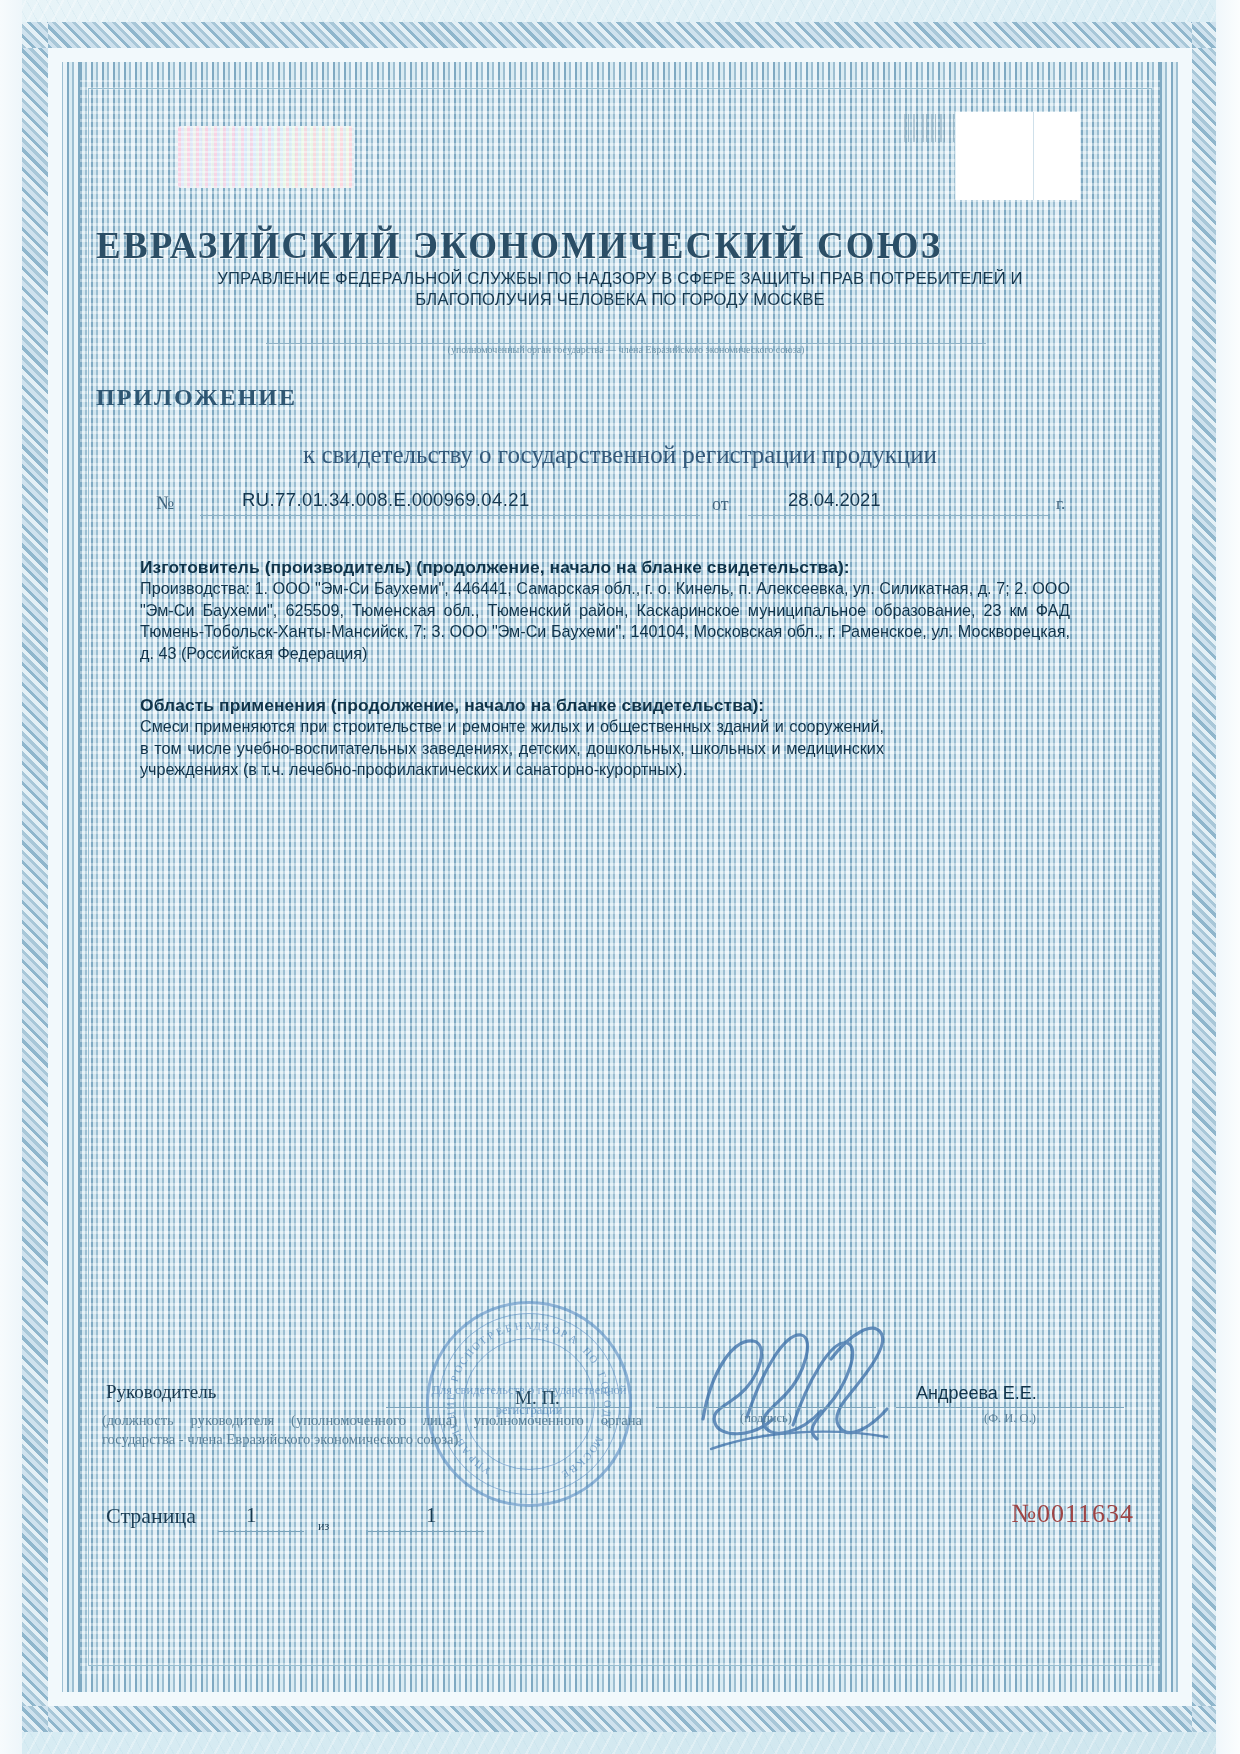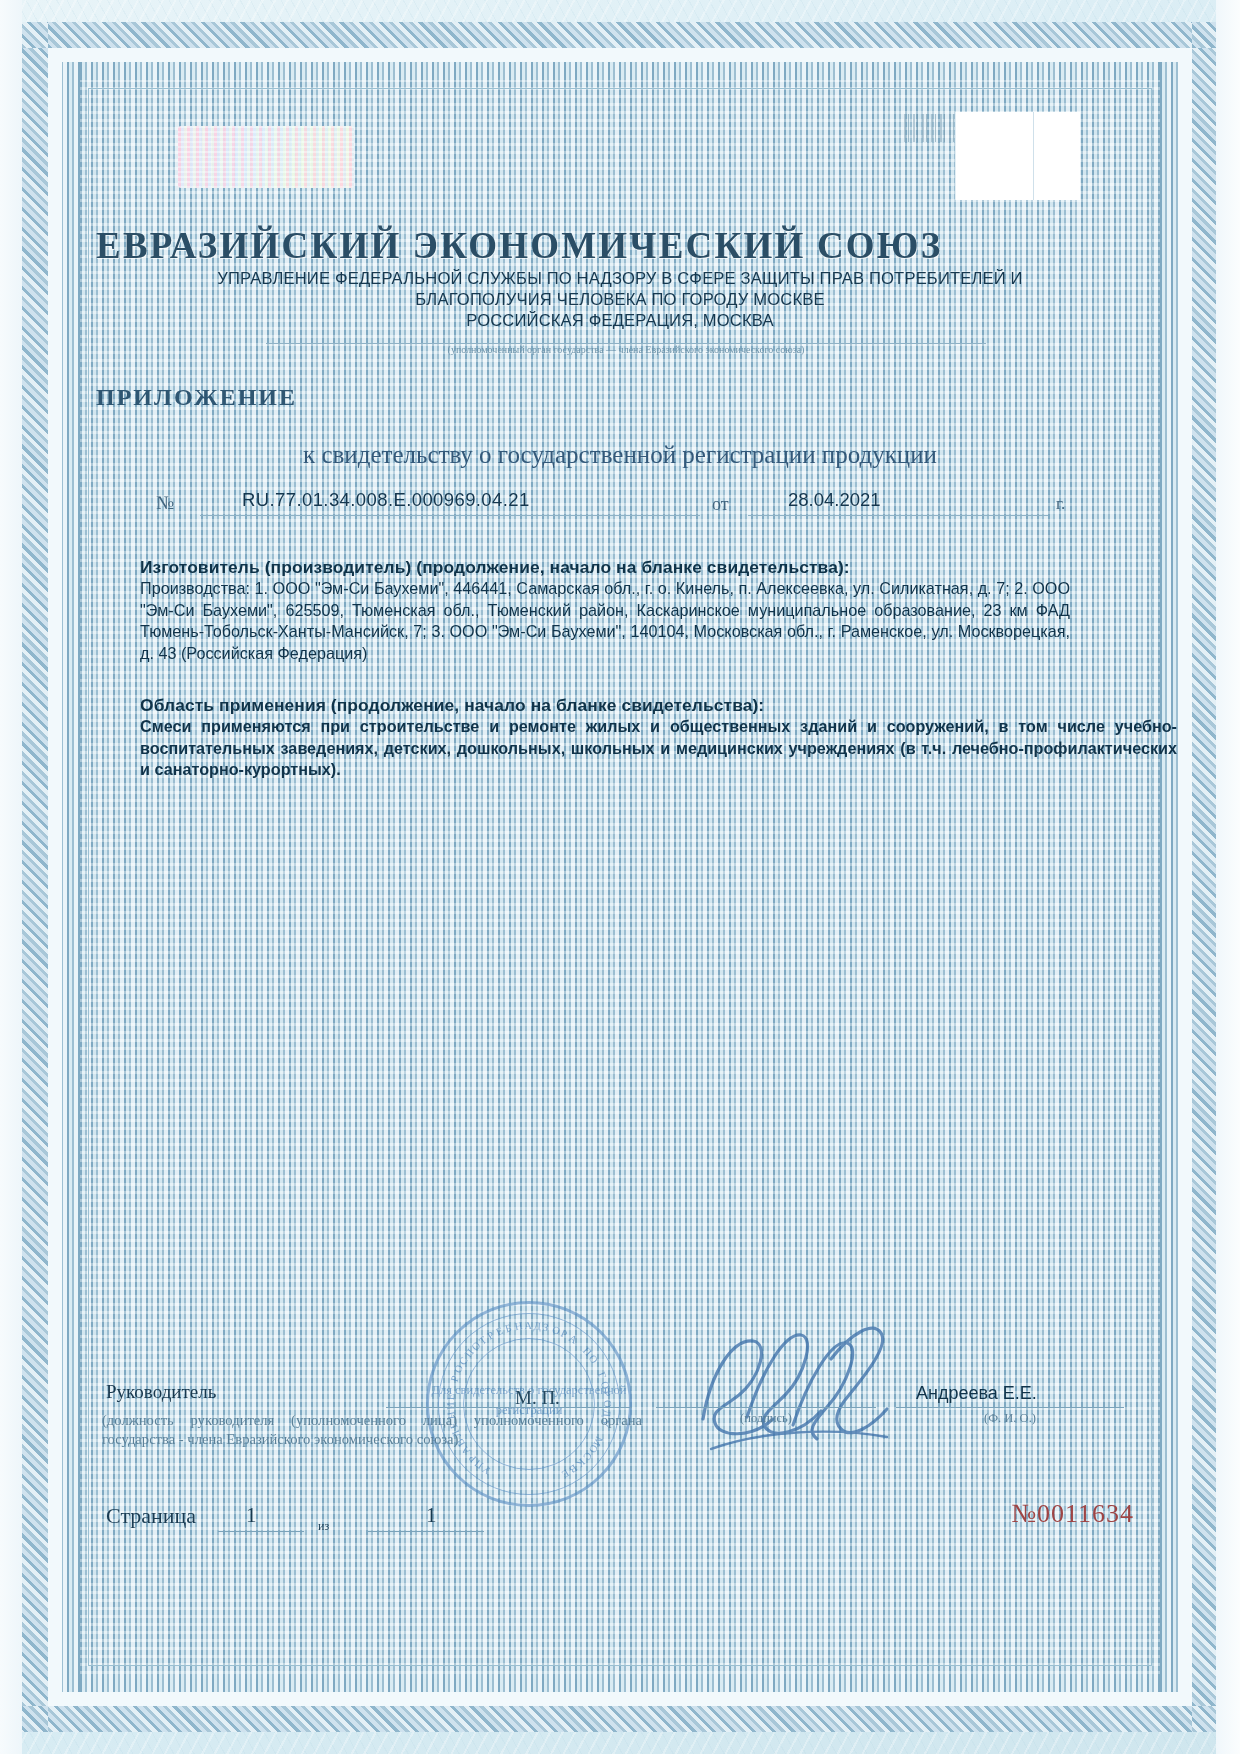--- a/index.html
+++ b/index.html
@@ -230,21 +230,21 @@
     position: absolute;
     font-size: 16.2px;
     line-height: 21.5px;
     color: #10334a;
     text-align: justify;
   }
 
   #manufacturer-head { left: 44px; top: 452px; width: 960px; }
   #manufacturer-body { left: 44px; top: 482px; width: 930px; }
   #scope-head { left: 44px; top: 590px; width: 960px; }
-  #scope-body { left: 44px; top: 620px; width: 1037px; font-weight: bold; }
+  #scope-body { left: 44px; top: 620px; width: 744px; }
 
   
   .sig-area { position: absolute; left: 0; top: 1195px; width: 1048px; height: 300px; }
 
   .lbl-ruk {
     position: absolute; left: 10px; top: 90px;
     font-family: "Liberation Serif", serif;
     font-size: 19px; color: #18384e;
   }
   .line-mp { position: absolute; left: 290px; top: 116px; width: 246px; border-bottom: 1px solid #7ba3ba; }
@@ -377,21 +377,20 @@
     <div class="holo"></div>
     <div class="barcode"></div>
     <div class="white-box"></div>
     <div class="white-box-split"></div>
 
     <div class="eaeu-title">ЕВРАЗИЙСКИЙ ЭКОНОМИЧЕСКИЙ СОЮЗ</div>
 
     <div class="org-lines">
       <div>УПРАВЛЕНИЕ ФЕДЕРАЛЬНОЙ СЛУЖБЫ ПО НАДЗОРУ В СФЕРЕ ЗАЩИТЫ ПРАВ ПОТРЕБИТЕЛЕЙ И</div>
       <div>БЛАГОПОЛУЧИЯ ЧЕЛОВЕКА ПО ГОРОДУ МОСКВЕ</div>
-      <div>РОССИЙСКАЯ ФЕДЕРАЦИЯ, МОСКВА</div>
     </div>
     <div class="org-underline"></div>
     <div class="caption-under-org">(уполномоченный орган государства — члена Евразийского экономического союза)</div>
 
     <div class="prilozhenie">ПРИЛОЖЕНИЕ</div>
     <div class="subtitle">к свидетельству о государственной регистрации продукции</div>
 
     <div class="numrow">
       <span class="lbl-no">№</span>
       <span class="val-no">RU.77.01.34.008.Е.000969.04.21</span>

